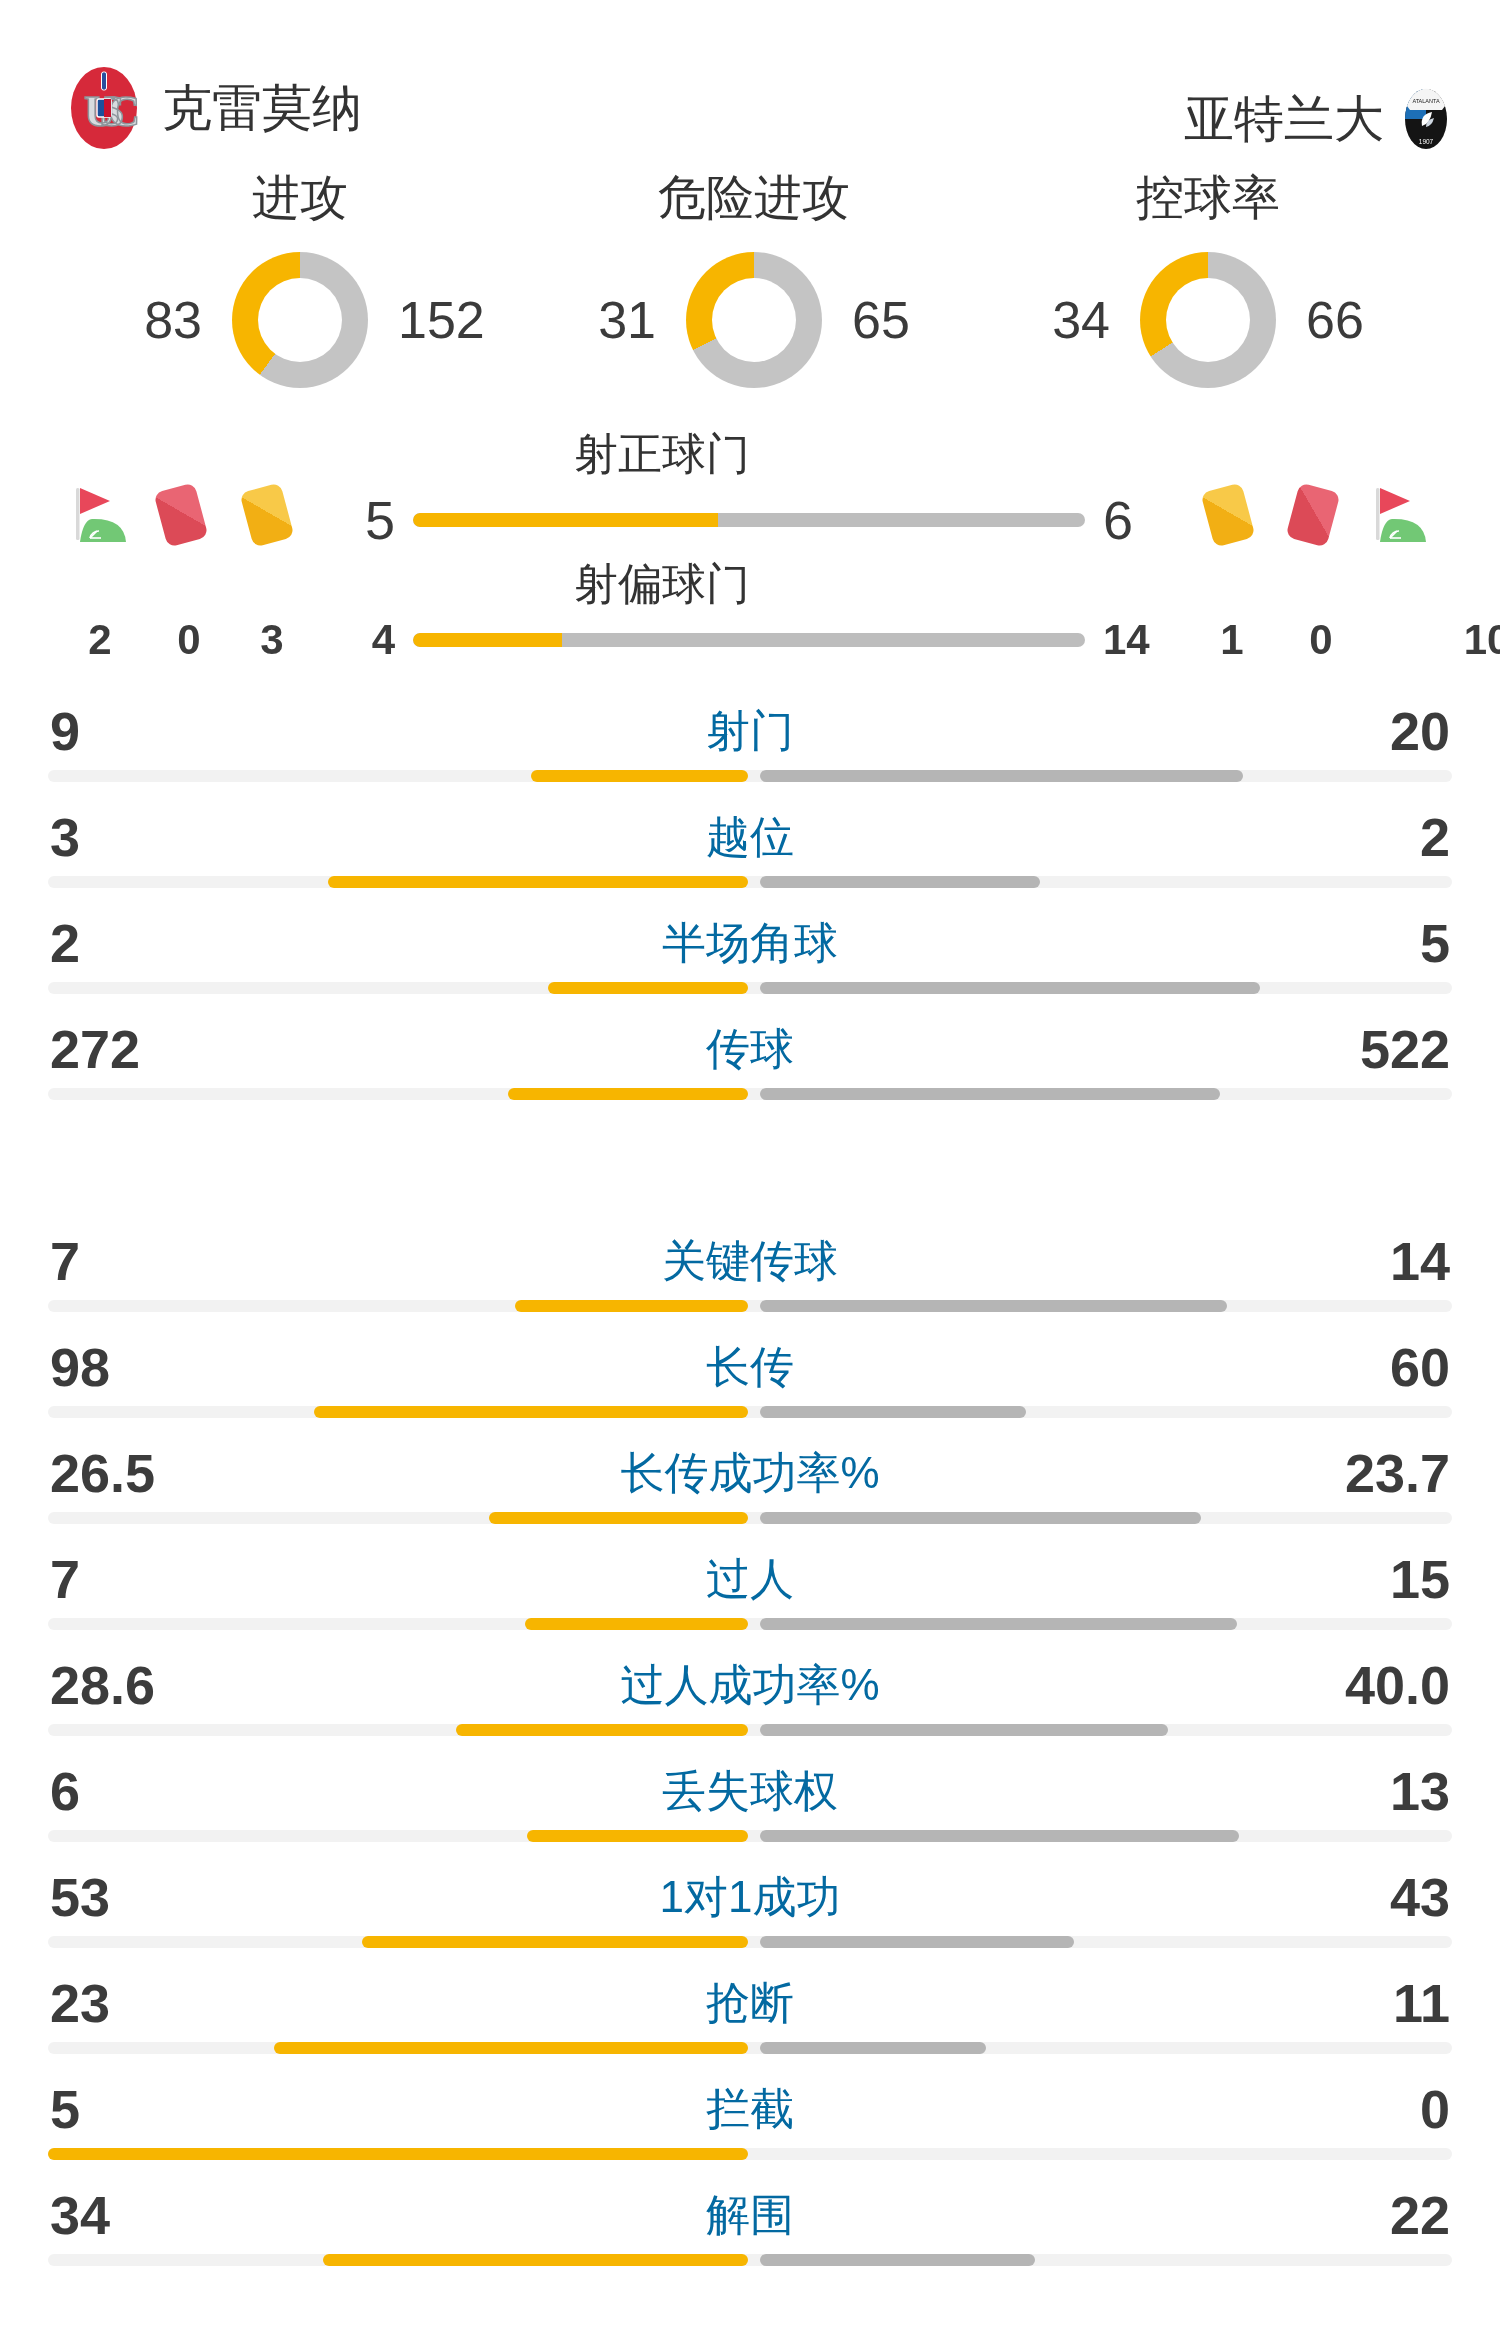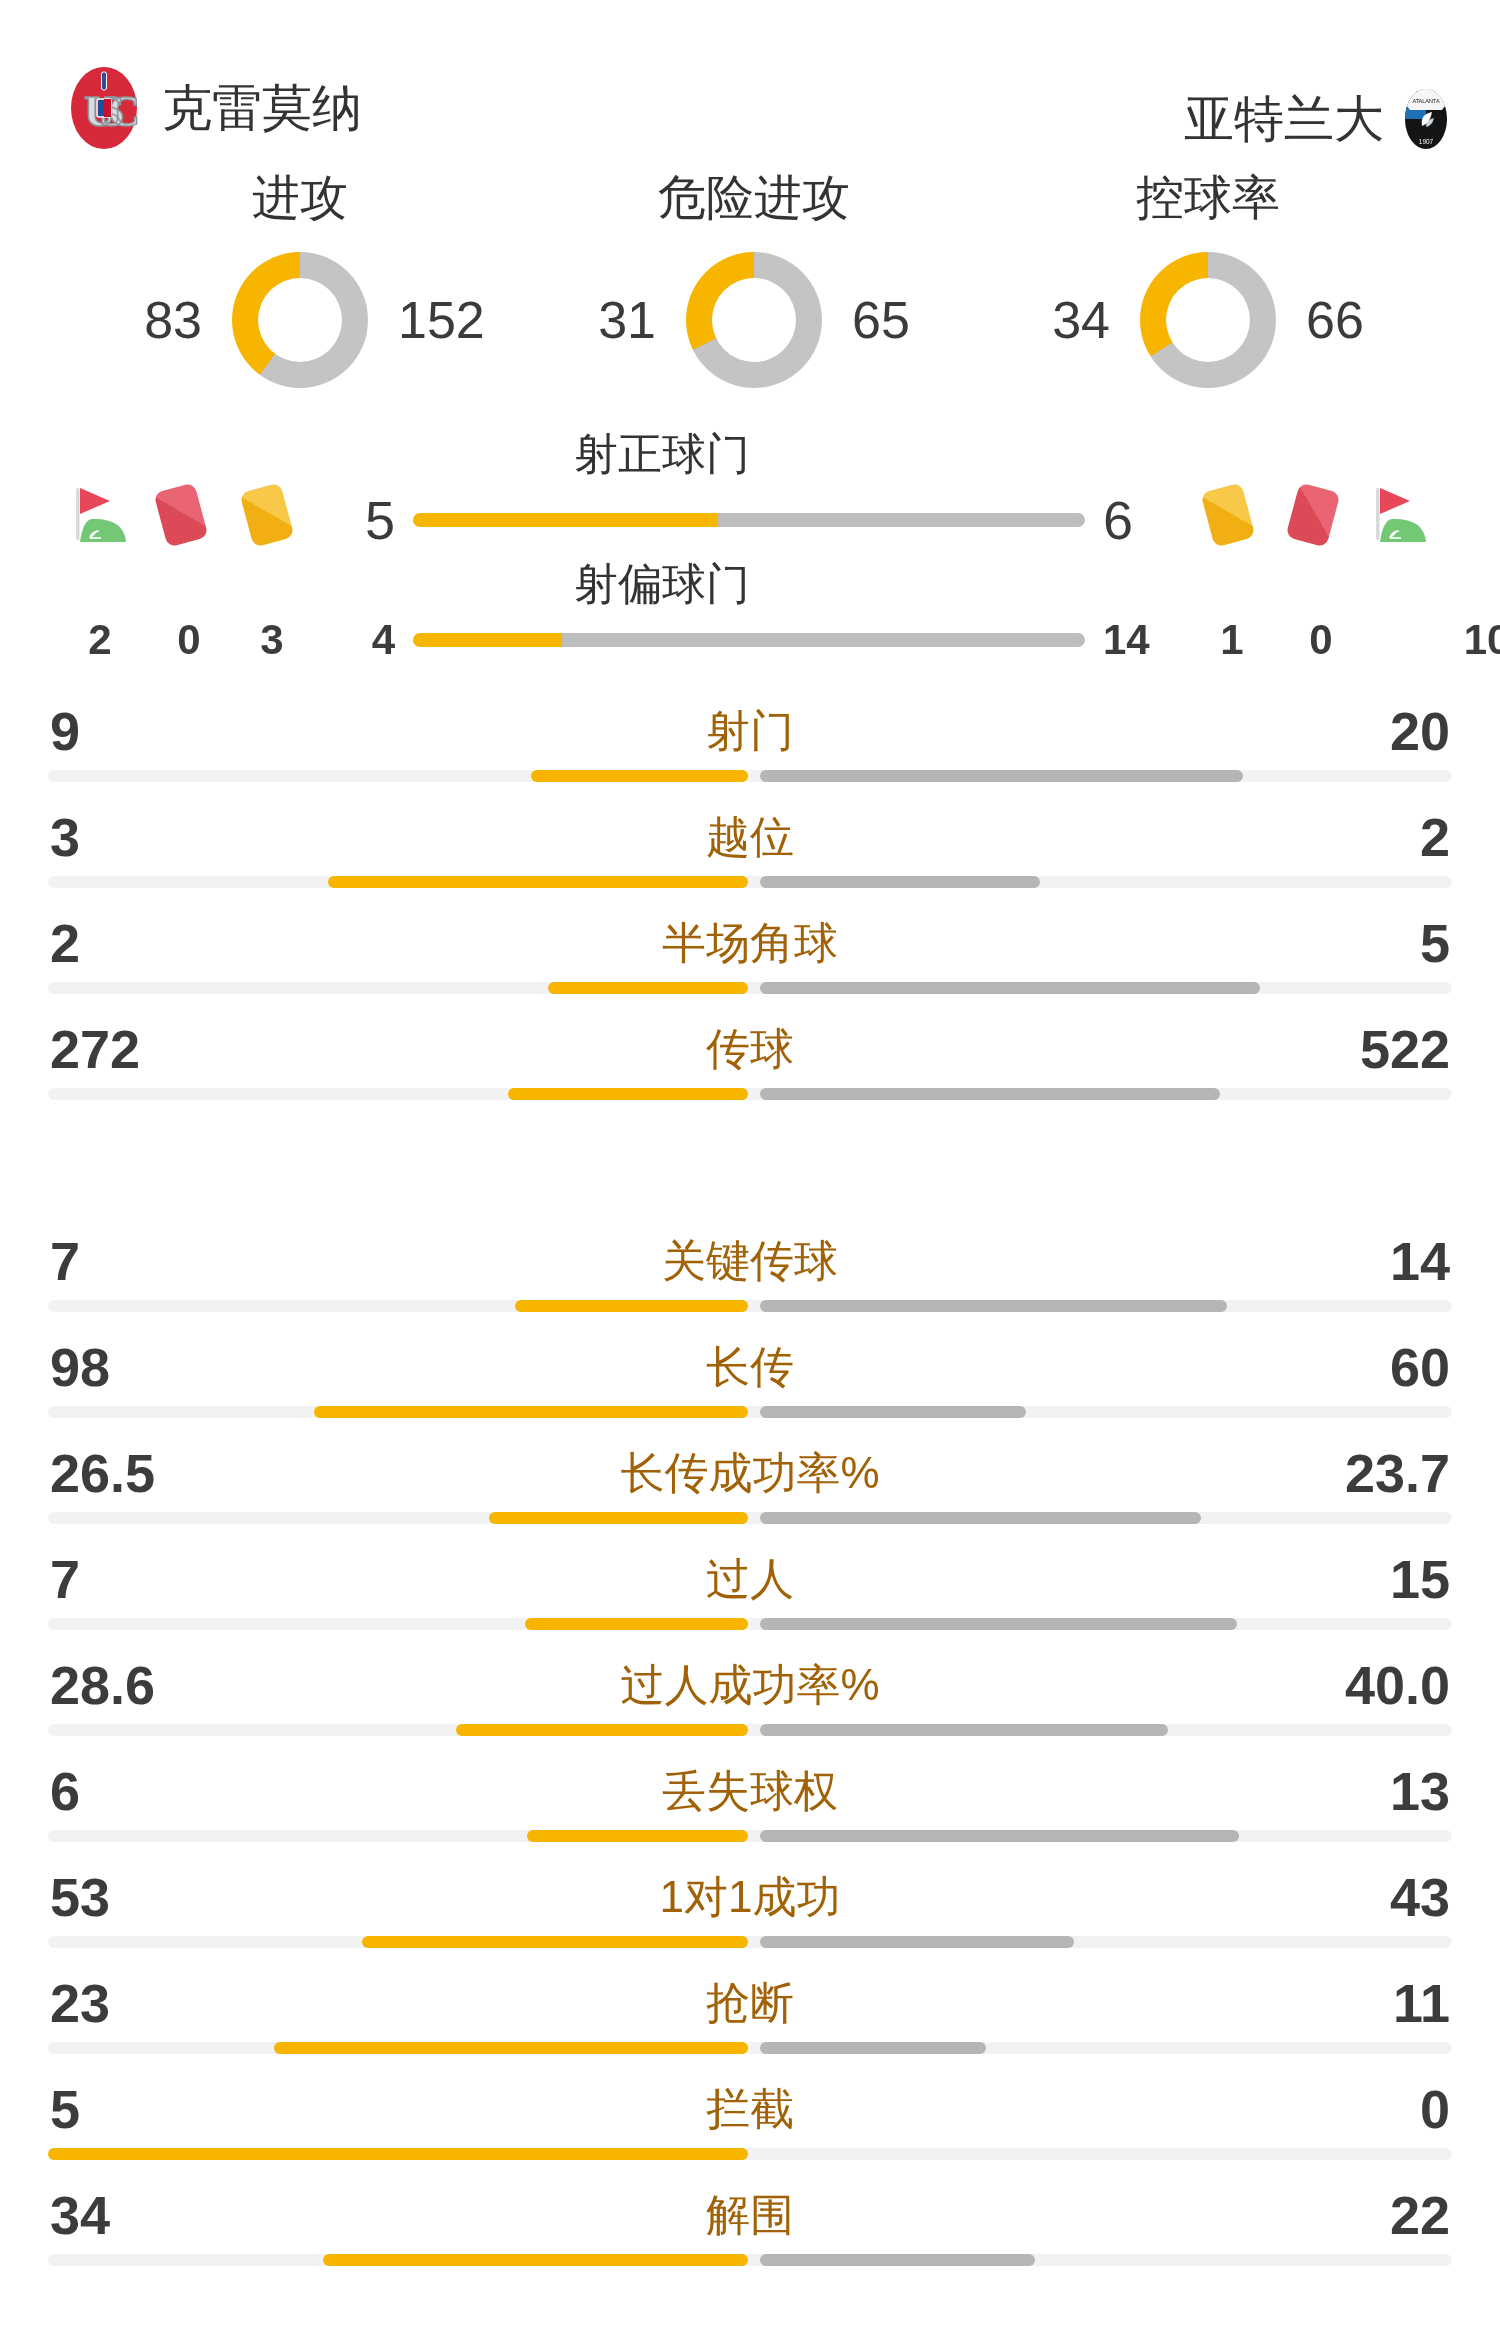--- a/index.html
+++ b/index.html
@@ -41,21 +41,21 @@
   .shotbar{position:absolute;left:413px;width:672px;height:14px;border-radius:7px;background:#bdbdbd;overflow:hidden;}
   .shotbar .fill{position:absolute;left:0;top:0;height:14px;background:#f7b500;border-radius:7px 0 0 7px;}
   .smallnum{position:absolute;width:80px;text-align:center;font-size:42px;line-height:56px;font-weight:700;color:#3c3c3c;}
   .midval{position:absolute;width:105px;font-size:42px;line-height:56px;font-weight:700;color:#3c3c3c;}
   .midval.home{text-align:right;}
   .midval.away{text-align:left;}
 
   
   .stat-row{position:absolute;left:48px;width:1404px;height:96px;}
   .stat-label{position:absolute;left:0;right:0;top:0;height:66px;line-height:66px;
-              text-align:center;font-size:44px;color:#a16207;}
+              text-align:center;font-size:44px;color:#0369a1;}
   .stat-val{position:absolute;top:0;height:66px;line-height:66px;font-size:54px;font-weight:700;color:#3c3c3c;}
   .stat-val.home{left:2px;}
   .stat-val.away{right:2px;text-align:right;}
   .track{position:absolute;left:0;top:72px;width:1404px;height:12px;background:#f2f2f2;border-radius:6px;}
   .bar{position:absolute;top:72px;height:12px;border-radius:6px;}
   .bar.home{background:#f7b500;right:704px;}
   .bar.away{background:#b5b5b5;left:712px;}
 </style>
 </head>
 <body>

